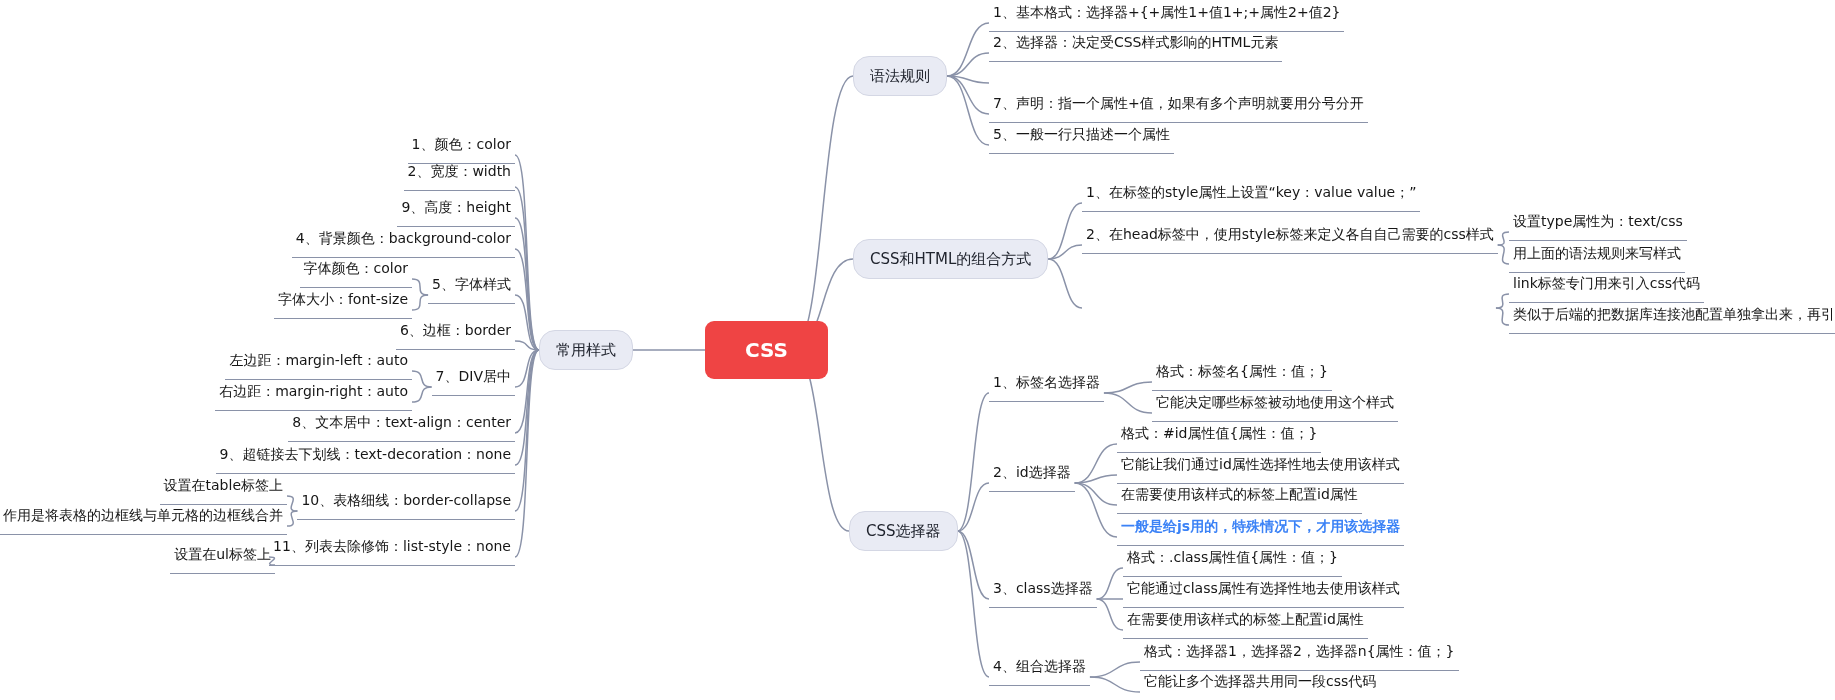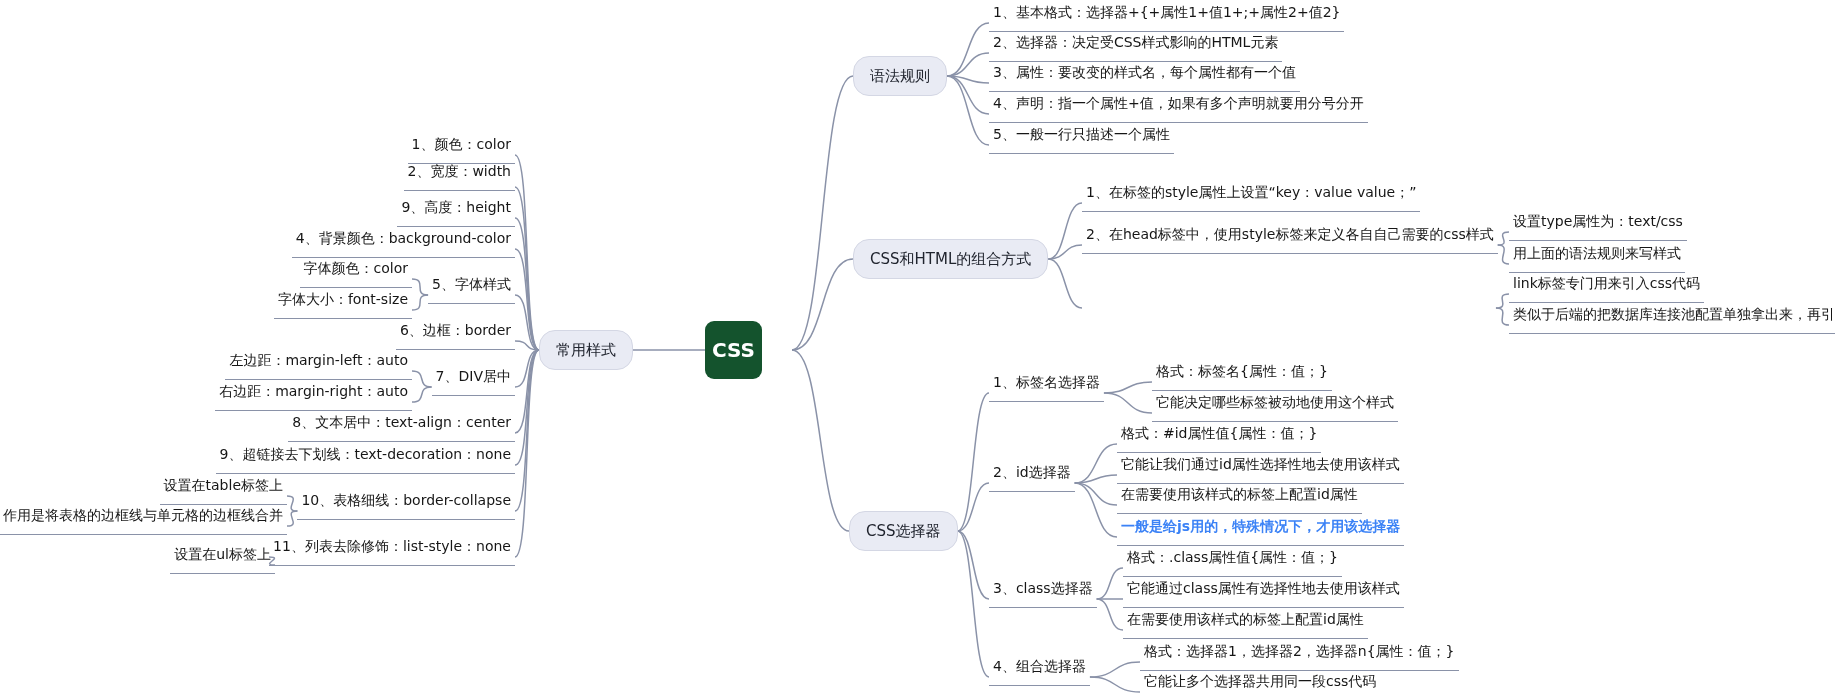--- a/index.html
+++ b/index.html
@@ -13,22 +13,22 @@
     font-size:14px;line-height:18px;padding:0 4px 10px;
     border-bottom:1.5px solid #8a92a8;color:#161616;
   }
   .box{
     position:absolute;white-space:nowrap;
     font-size:15px;line-height:20px;padding:9px 16px;
     background:#e9ebf4;color:#20242e;border:1px solid #d4d7e4;border-radius:16px;
   }
   .root{
     position:absolute;white-space:nowrap;
-    font-size:20px;font-weight:bold;line-height:28px;padding:15px 7px;
-    background:#14532d;color:#ffffff;border-radius:9px;
+    font-size:20px;font-weight:bold;line-height:28px;padding:15px 40px;
+    background:#ef4444;color:#ffffff;border-radius:9px;
   }
   .highlight{color:#3b82f6;font-weight:bold;}
 </style>
 </head>
 <body>
 
 <div id="canvas">
   <svg id="connectors" width="1835" height="700">
       <path d="M705,350 C665.4,350 672.6,350 633,350" fill="none" stroke="#8a92a8" stroke-width="1.5"></path>
       <path d="M791.96875,350 C825.5359375,350 819.4328125,76 853,76" fill="none" stroke="#8a92a8" stroke-width="1.5"></path>
@@ -102,22 +102,21 @@
   <div class="leaf" id="c5a" style="right:1423px;top:259px">字体颜色：color</div>
   <div class="leaf" id="c5b" style="right:1423px;top:290px">字体大小：font-size</div>
   <div class="leaf" id="c7a" style="right:1423px;top:351px">左边距：margin-left：auto</div>
   <div class="leaf" id="c7b" style="right:1423px;top:382px">右边距：margin-right：auto</div>
   <div class="leaf" id="c10a" style="right:1548px;top:476px">设置在table标签上</div>
   <div class="leaf" id="c10b" style="right:1548px;top:506px">作用是将表格的边框线与单元格的边框线合并</div>
   <div class="leaf" id="c11a" style="right:1560px;top:545px">设置在ul标签上</div>
 
   <div class="leaf" id="s1" style="left:989px;top:3px">1、基本格式：选择器+{+属性1+值1+;+属性2+值2}</div>
   <div class="leaf" id="s2" style="left:989px;top:33px">2、选择器：决定受CSS样式影响的HTML元素</div>
-  <div class="leaf" id="s3" style="left:989px;top:63px">3、属性：要改变的样式名，每个属性都有一个值</div>
-  <div class="leaf" id="s4" style="left:989px;top:94px">4、声明：指一个属性+值，如果有多个声明就要用分号分开</div>
+  <div class="leaf" id="s4" style="left:989px;top:94px">7、声明：指一个属性+值，如果有多个声明就要用分号分开</div>
   <div class="leaf" id="s5" style="left:989px;top:125px">5、一般一行只描述一个属性</div>
 
   <div class="leaf" id="m1" style="left:1082px;top:183px">1、在标签的style属性上设置“key：value value；”</div>
   <div class="leaf" id="m2" style="left:1082px;top:225px">2、在head标签中，使用style标签来定义各自自己需要的css样式</div>
 
   <div class="leaf" id="m2a" style="left:1509px;top:212px">设置type属性为：text/css</div>
   <div class="leaf" id="m2b" style="left:1509px;top:244px">用上面的语法规则来写样式</div>
   <div class="leaf" id="m3a" style="left:1509px;top:274px">link标签专门用来引入css代码</div>
   <div class="leaf" id="m3b" style="left:1509px;top:305px">类似于后端的把数据库连接池配置单独拿出来，再引用</div>
 

